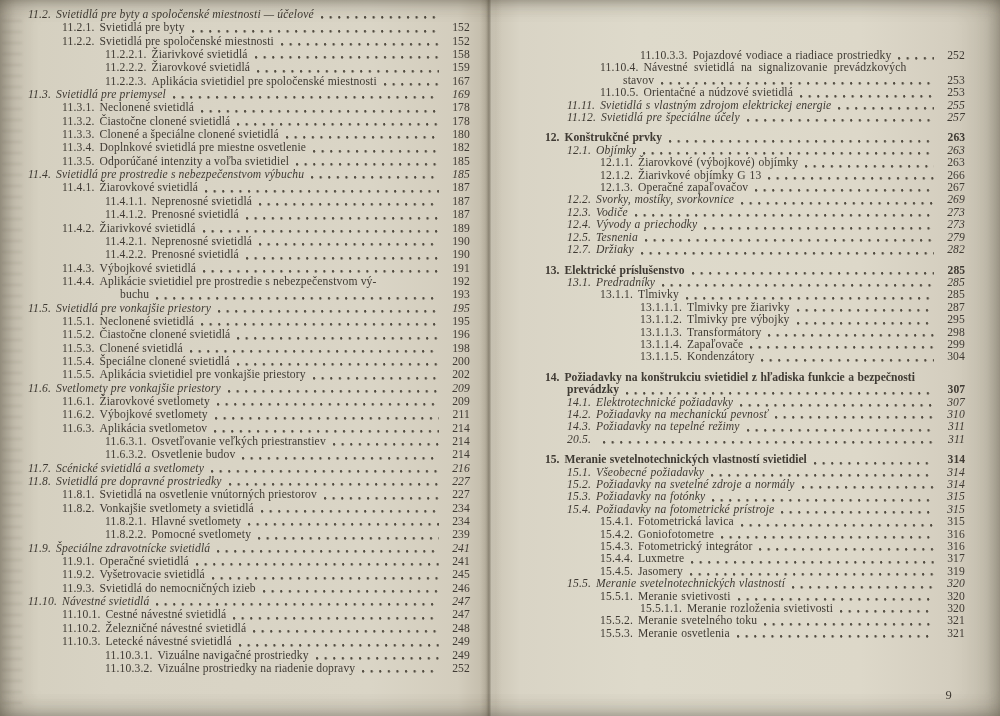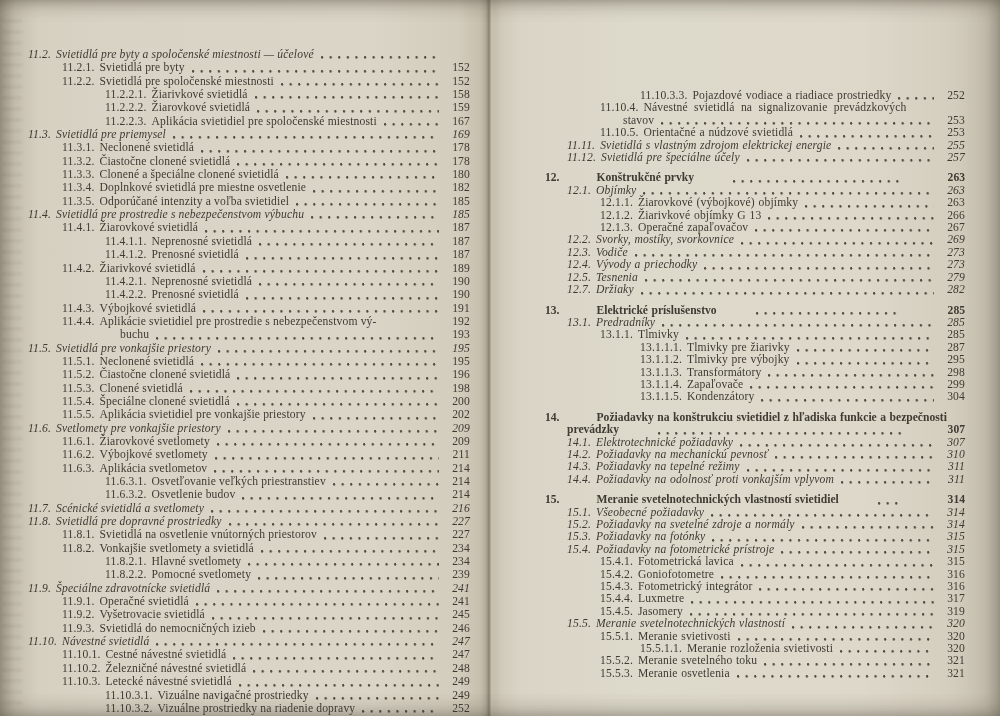--- a/index.html
+++ b/index.html
@@ -26,28 +26,28 @@
     position:absolute; left:2px; top:12px; bottom:12px; width:20px;
     background:repeating-linear-gradient(0deg, rgba(105,99,84,.13) 0 2px, transparent 2px 11px);
     filter:blur(1px); pointer-events:none;
   }
   .gutter{
     position:absolute; left:480px; top:0; bottom:0; width:22px; pointer-events:none;
     background:linear-gradient(90deg,
       rgba(90,82,65,0) 0%, rgba(90,82,65,.16) 30%, rgba(62,55,42,.30) 41%,
       rgba(250,248,238,.20) 52%, rgba(90,82,65,.06) 70%, rgba(90,82,65,0) 100%);
   }
-  .page-col{position:absolute;margin-top:40px;}
+  .page-col{position:absolute;}
   .lpage{left:28px; top:8px; width:442px; font-size:11.6px;}
   .rpage{left:545px; top:50px; width:420px; font-size:11.6px; word-spacing:.6px;}
   .entry{display:flex; align-items:baseline; white-space:nowrap; letter-spacing:.15px;}
   .lpage .entry{line-height:13.35px;}
   .rpage .entry{line-height:12.4px;}
   .entry.it{font-style:italic;}
-  .entry.bd{font-weight:bold; letter-spacing:0;gap:32px;}
+  .entry.bd{font-weight:bold; letter-spacing:0;}
   .rpage .entry.gap{margin-top:8px;}
   .entry.spread{word-spacing:3.2px;}
   .lpage .ind1{padding-left:34px;}
   .lpage .ind2{padding-left:77px;justify-content:flex-end;}
   .lpage .ind4{padding-left:92px;}
   .rpage .ind1{padding-left:22px;justify-content:center;}
   .rpage .ind2{padding-left:55px;justify-content:space-between;}
   .rpage .ind3{padding-left:95px;}
   .rpage .ind4{padding-left:78px;}
   .num{margin-right:5px;}
@@ -541,22 +541,21 @@
         <span class="dots"></span>
         <span class="pg">310</span>
       </div>
       <div class="entry ind1 it">
         <span class="num">14.3.</span>
         <span class="txt">Požiadavky na tepelné režimy</span>
         <span class="dots"></span>
         <span class="pg">311</span>
       </div>
       <div class="entry ind1 it">
-        <span class="num">14.4.</span>
-        <span class="txt">Požiadavky na odolnosť proti vonkajším vplyvom</span>
+        <span class="num">20.5.</span>
         <span class="dots"></span>
         <span class="pg">311</span>
       </div>
       <div class="entry ind0 bd gap">
         <span class="num">15.</span>
         <span class="txt">Meranie svetelnotechnických vlastností svietidiel</span>
         <span class="dots"></span>
         <span class="pg">314</span>
       </div>
       <div class="entry ind1 it">

